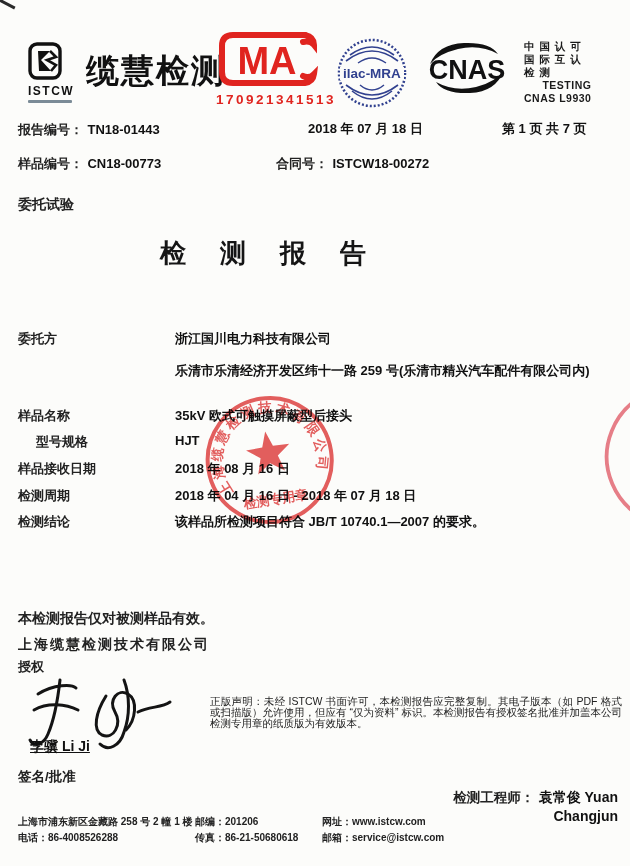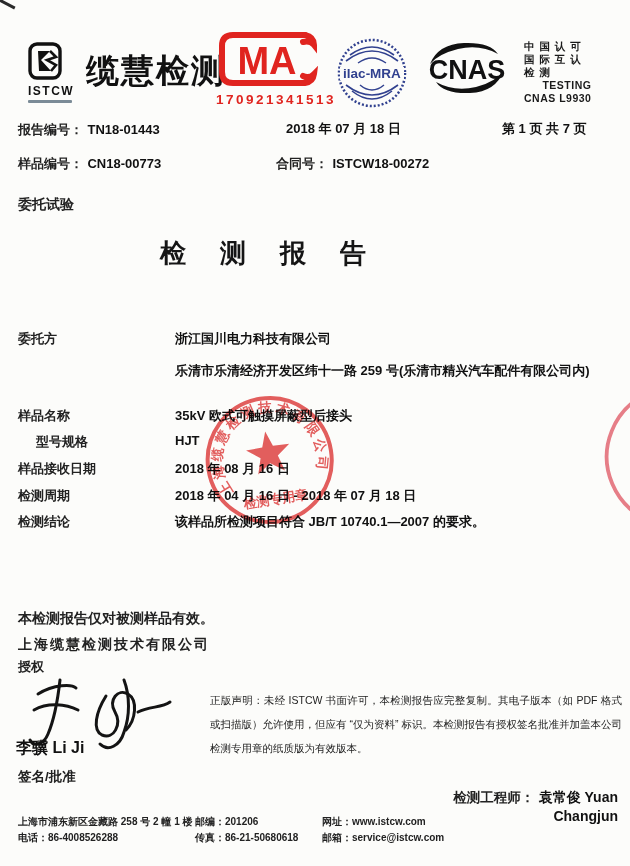--- a/index.html
+++ b/index.html
@@ -14,21 +14,21 @@
   
   .brand-name{font-size:33px;font-weight:800;letter-spacing:2px;color:#111;}
   .istcw-text{font-size:12px;font-weight:800;letter-spacing:1.5px;color:#111;}
   .tagline-bar{height:3px;background:#5a6e7e;opacity:.8;border-radius:1px;}
   .cma-num{font-size:13.5px;font-weight:800;color:#e0241f;letter-spacing:2.5px;}
   .accred{font-size:10.5px;font-weight:700;line-height:13px;color:#1a1a1a;letter-spacing:1px;}
   .accred .en{letter-spacing:0.5px;text-align:right;}
   
   .report-title{font-size:26px;font-weight:800;letter-spacing:34px;color:#151515;text-align:center;width:560px;}
   
-  .disclaimer{font-size:10.5px;line-height:24px;color:#222;font-weight:500;text-align:justify;}
+  .disclaimer{font-size:10.5px;line-height:11px;color:#222;font-weight:500;text-align:justify;margin-top:8px;}
   .footer-line{font-size:10px;font-weight:700;color:#222;}
   
   .seal{mix-blend-mode:multiply;opacity:.82;}
   .seal-main{transform:rotate(-9deg);}
   .seal-edge{transform:rotate(112deg);opacity:.75;}
 </style>
 </head>
 <body>
 
 <div class="page">
@@ -83,21 +83,21 @@
     <div>国 际 互 认</div>
     <div>检 测</div>
     <div class="en">TESTING</div>
     <div class="en">CNAS L9930</div>
   </div>
 
   <div class="abs" style="left:18px;top:120px;">
     <span class="lbl">报告编号：</span>
     <span class="val">TN18-01443</span>
   </div>
-  <div class="abs val" style="left:286px;top:120px;">2018 年 07 月 18 日</div>
+  <div class="abs val" style="left:308px;top:120px;">2018 年 07 月 18 日</div>
   <div class="abs val" style="left:502px;top:120px;">第 1 页 共 7 页</div>
 
   <div class="abs" style="left:18px;top:154px;">
     <span class="lbl">样品编号：</span>
     <span class="val">CN18-00773</span>
   </div>
   <div class="abs" style="left:276px;top:154px;">
     <span class="lbl">合同号：</span>
     <span class="val">ISTCW18-00272</span>
   </div>
@@ -136,21 +136,21 @@
         <path d="M18,22 C34,12 52,12 56,16"></path>
         <path d="M40,8 C38,26 34,48 28,62 C24,72 14,76 10,68"></path>
         <path d="M14,38 C28,30 46,32 58,38"></path>
         <path d="M86,24 C76,40 72,58 82,63 C94,68 102,52 95,40 C88,28 98,16 108,22 C118,28 116,48 106,58"></path>
         <path d="M104,8 C110,24 110,44 104,60 C100,74 88,80 80,72"></path>
         <path d="M118,40 C130,34 142,36 150,30"></path>
       </g>
     </svg>
   </div>
 
-  <div class="abs val" style="left:16px;top:738px;font-size:16px;">李骥 Li Ji</div>
+  <div class="abs val" style="left:30px;top:738px;font-size:14px;text-decoration:underline;">李骥 Li Ji</div>
   <div class="abs lbl" style="left:18px;top:768px;font-size:13.5px;">签名/批准</div>
 
   <div class="abs disclaimer" style="left:210px;top:688px;width:412px;">正版声明：未经 ISTCW 书面许可，本检测报告应完整复制。其电子版本（如 PDF 格式或扫描版）允许使用，但应有 “仅为资料” 标识。本检测报告有授权签名批准并加盖本公司检测专用章的纸质版为有效版本。</div>
 
   <div class="abs" style="left:430px;right:12px;top:788px;text-align:right;">
     <span class="lbl" style="font-size:13.5px;">检测工程师：</span>
     <span class="val" style="font-size:14px;">袁常俊 Yuan Changjun</span>
   </div>
 
   <div class="abs footer-line" style="left:18px;top:815px;">上海市浦东新区金藏路 258 号 2 幢 1 楼</div>

